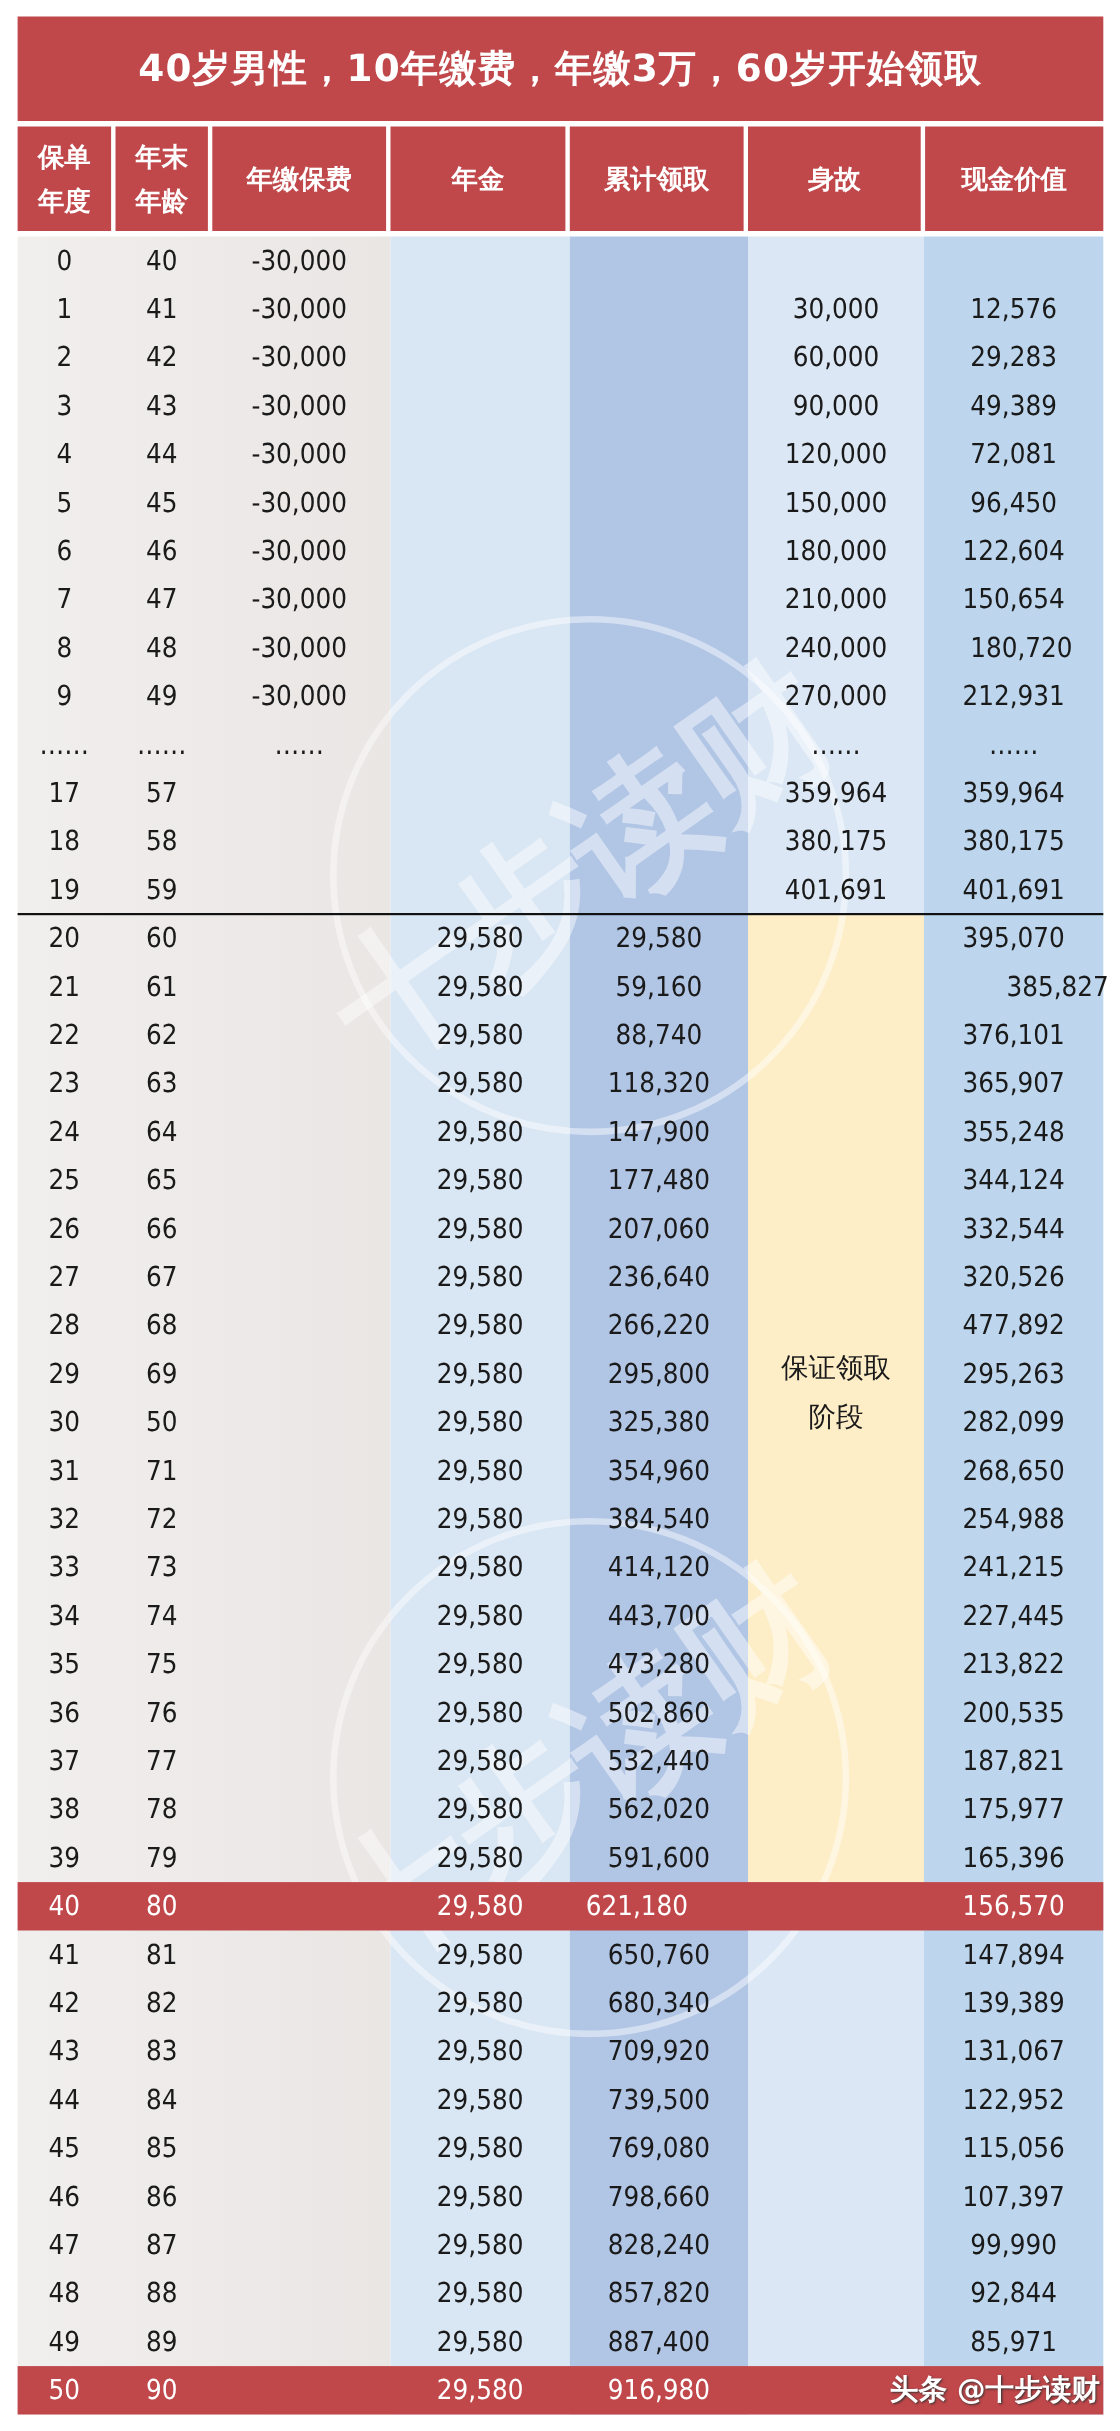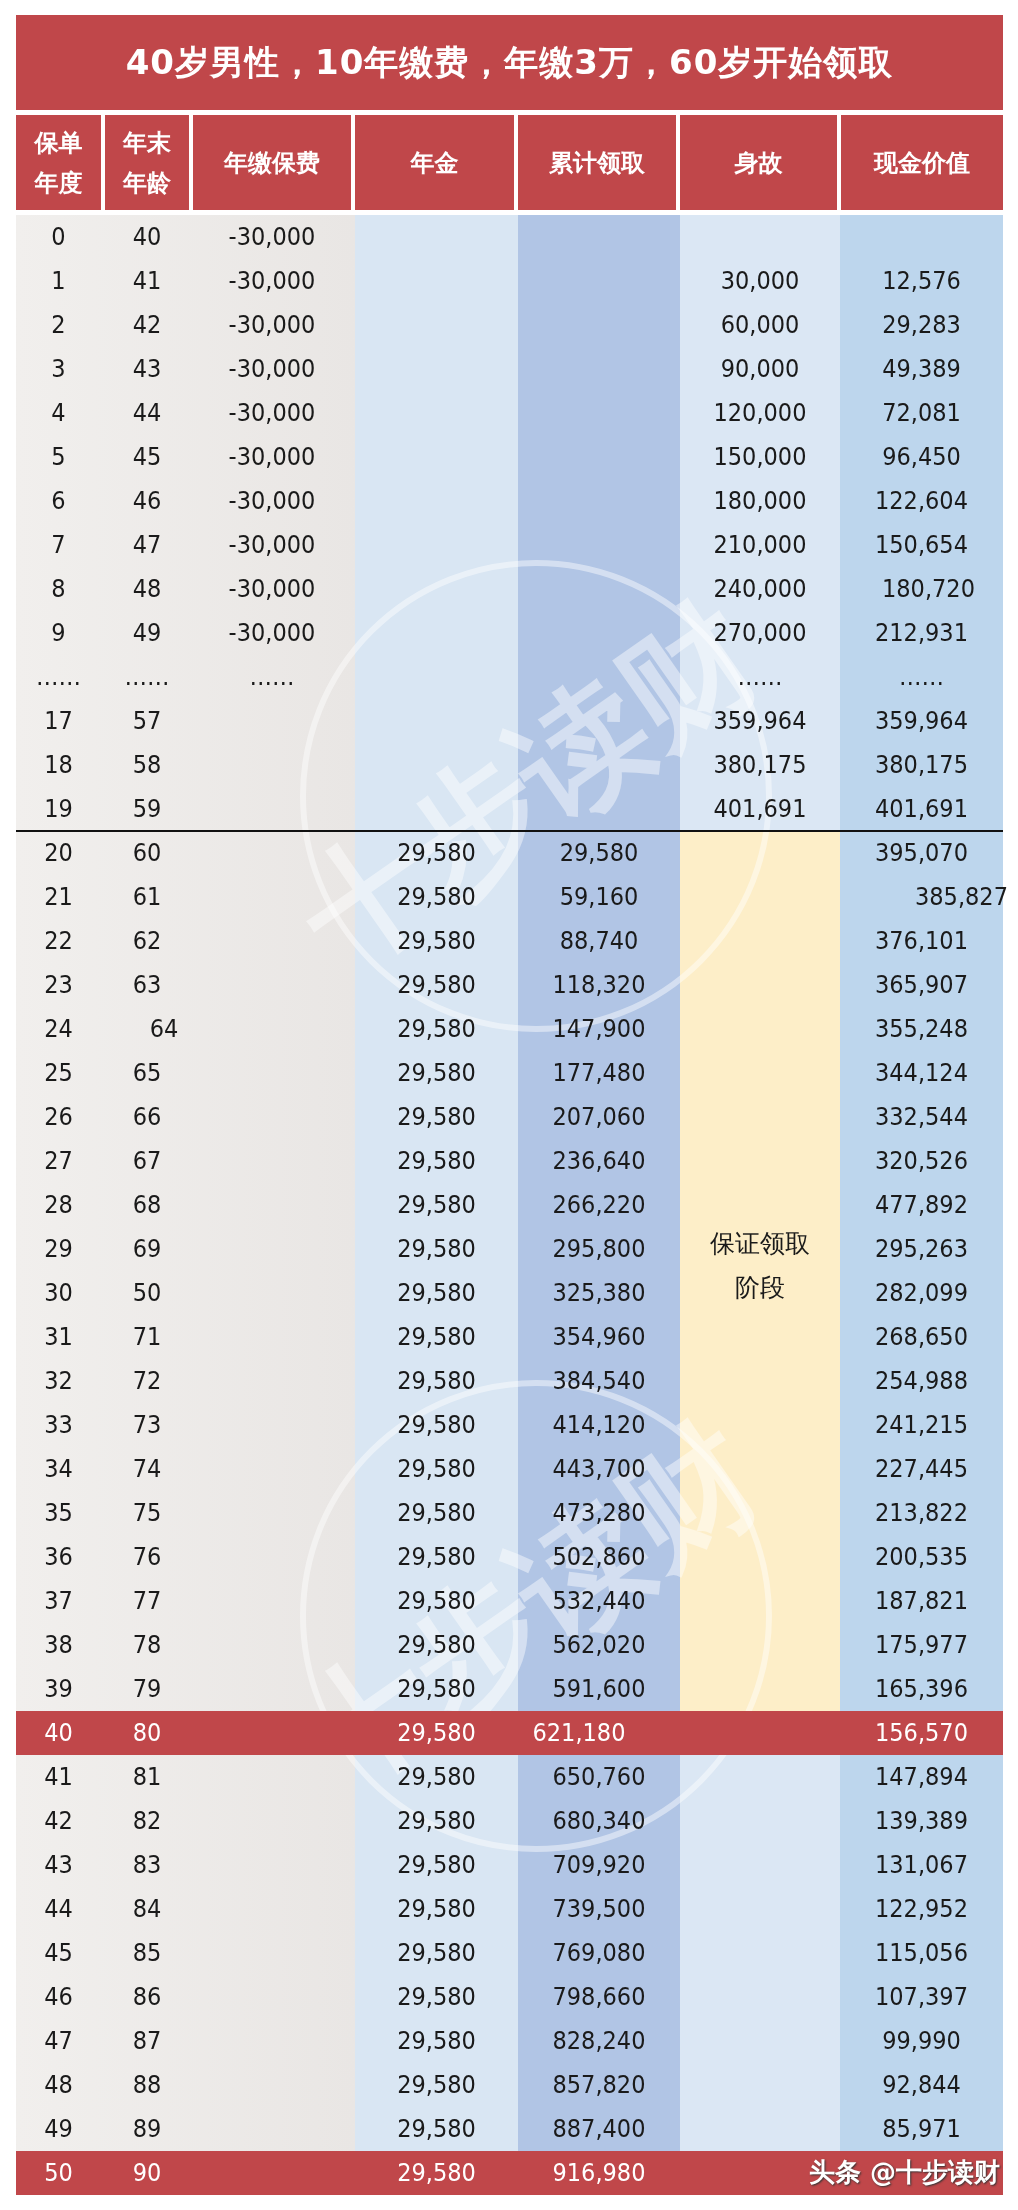--- a/index.html
+++ b/index.html
@@ -214,21 +214,21 @@
       <div class="cell" style="left: 0px; width: 85px;">23</div>
       <div class="cell" style="left: 89px; width: 84px;">63</div>
       <div class="cell" style="left: 177px; width: 158px;"></div>
       <div class="cell" style="left: 339px; width: 163px;">29,580</div>
       <div class="cell" style="left: 502px; width: 162px;">118,320</div>
       <div class="cell" style="left: 664px; width: 160px;"></div>
       <div class="cell" style="left: 824px; width: 163px;">365,907</div>
     </div>
     <div class="row">
       <div class="cell" style="left: 0px; width: 85px;">24</div>
-      <div class="cell" style="left: 106px; width: 84px;">64</div>
+      <div class="cell" style="left: 89px; width: 84px;">64</div>
       <div class="cell" style="left: 177px; width: 158px;"></div>
       <div class="cell" style="left: 339px; width: 163px;">29,580</div>
       <div class="cell" style="left: 502px; width: 162px;">147,900</div>
       <div class="cell" style="left: 664px; width: 160px;"></div>
       <div class="cell" style="left: 824px; width: 163px;">355,248</div>
     </div>
     <div class="row">
       <div class="cell" style="left: 0px; width: 85px;">25</div>
       <div class="cell" style="left: 89px; width: 84px;">65</div>
       <div class="cell" style="left: 177px; width: 158px;"></div>

